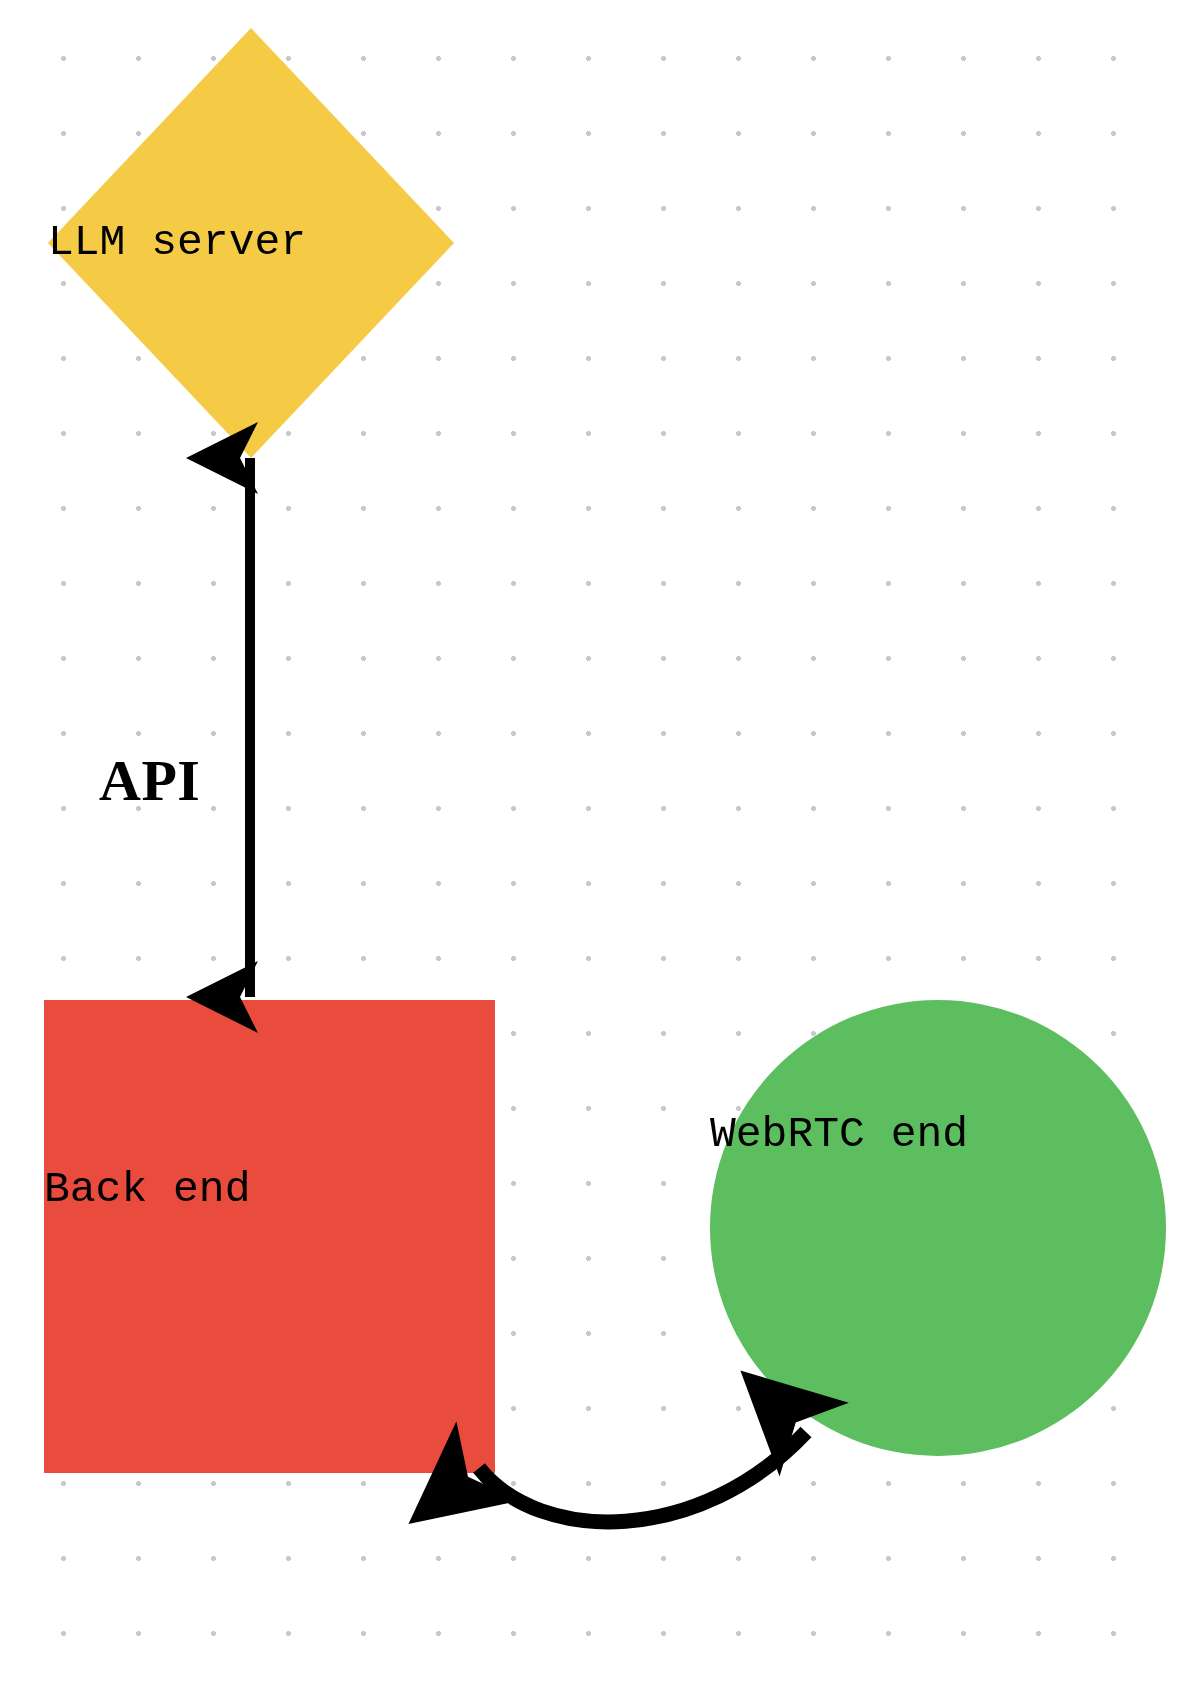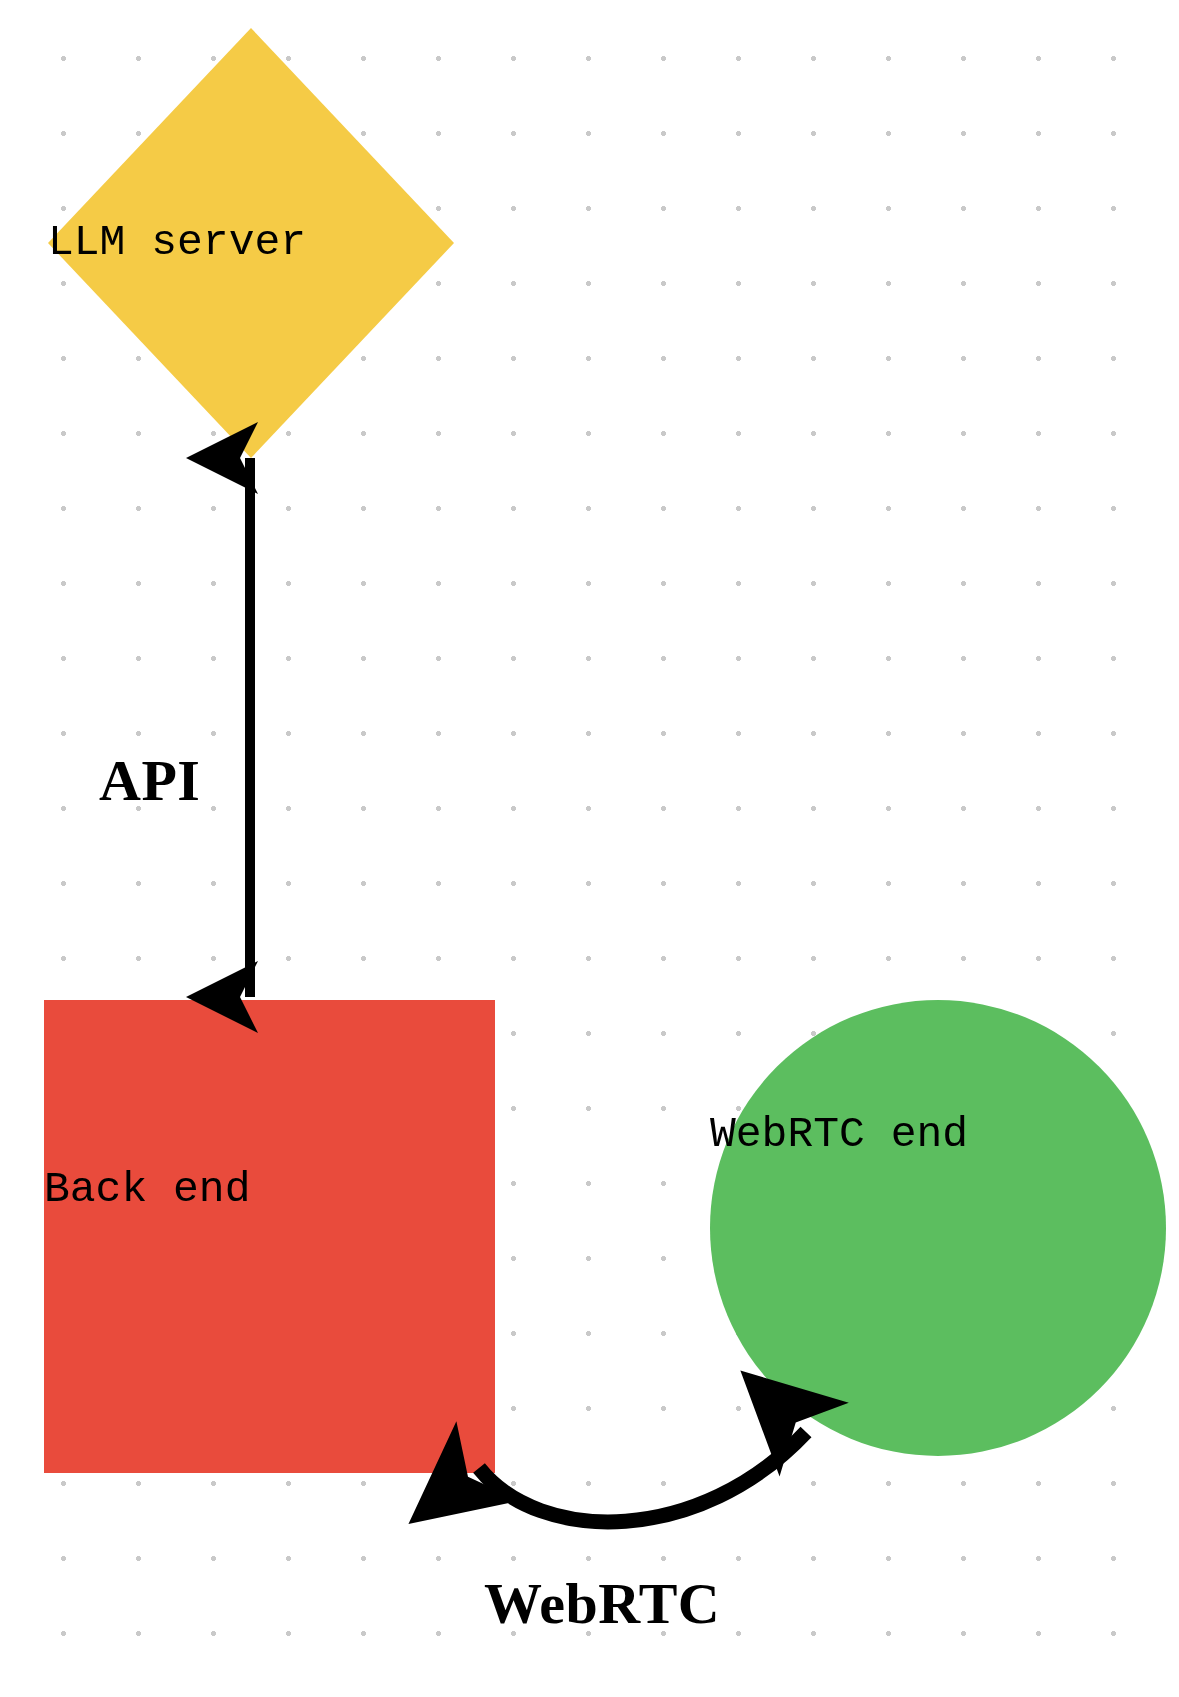--- a/index.html
+++ b/index.html
@@ -149,15 +149,14 @@
         <path d="M10,1 L19,19 L10,14.5 L1,19 Z" fill="#000000"></path>
       </marker>
     </defs>
 
     <line x1="250" y1="997" x2="250" y2="458" stroke="#000000" stroke-width="10" marker-start="url(#arrowDown)" marker-end="url(#arrowUp)"></line>
 
     <path d="M 479 1468 C 540 1545, 700 1545, 806 1432" fill="none" stroke="#000000" stroke-width="15" stroke-linecap="butt" marker-start="url(#arrowCurveStart)" marker-end="url(#arrowCurveEnd)"></path>
   </svg>
 
   <div class="edge-label label-api">API</div>
-  <div class="edge-label label-webrtc">WebRTC</div>
 
 </div>
 
 </body></html>

